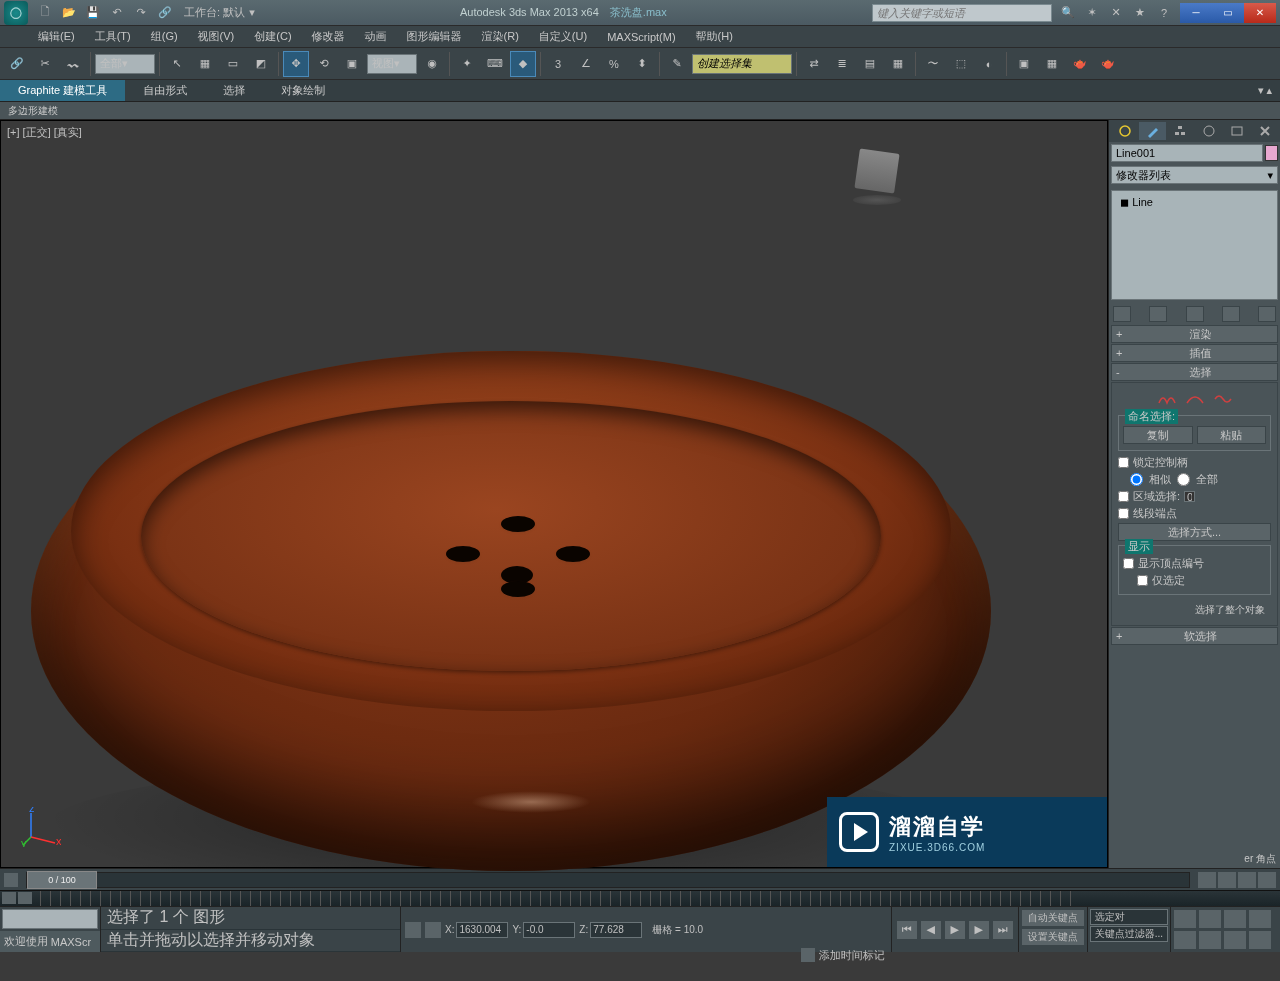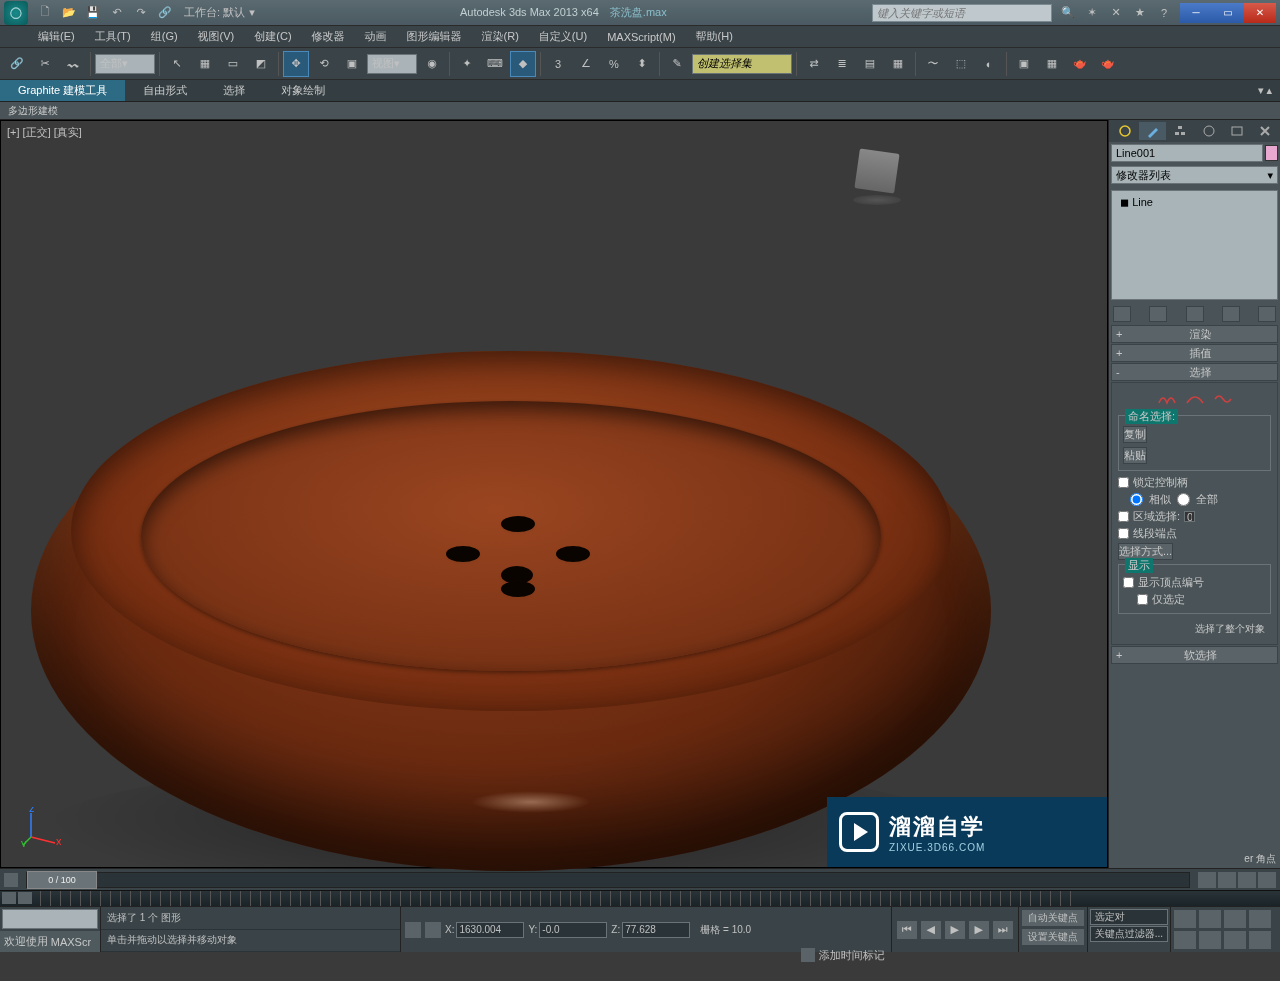--- a/index.html
+++ b/index.html
@@ -77,21 +77,21 @@
 .mod-btn.full { grid-column: 1 / -1; justify-content: flex-end; padding-right: 4px; }
 .mod-stack { margin: 4px 2px; height: 110px; background: #a8b4b8; border: 1px solid #6a7478; color: #000; padding: 4px; }
 .mod-stack-item { padding: 1px 4px; }
 .mod-stack-toolbar { display: flex; gap: 4px; padding: 2px 4px; justify-content: space-between; }
 .mod-stack-toolbar .sicon { width: 18px; height: 16px; background: #5a6468; border: 1px solid #3a4448; }
 .rollout-hdr { height: 18px; background: #5a6468; border: 1px solid #3a4448; display: flex; align-items: center; padding: 0 4px; color: #c8c8c8; margin: 1px 2px; cursor: pointer; font-size: 10px; }
 .rollout-hdr .plus { width: 12px; display: inline-block; }
 .rollout-body { padding: 4px 6px; background: #4a5458; border: 1px solid #3a4448; margin: 0 2px; color: #c8c8c8; font-size: 10px; }
 .selection-icons { display: flex; gap: 8px; justify-content: center; padding: 4px 0; }
 .sel-icon { width: 20px; height: 16px; }
-.field-row { display: flex; align-items: flex-start; gap: 4px; margin: 2px 0; flex-direction: column; }
+.field-row { display: flex; align-items: flex-end; gap: 4px; margin: 2px 0; }
 .btn-sm { flex: 1; height: 18px; background: #5a6468; border: 1px solid #3a4448; display: flex; align-items: center; justify-content: center; cursor: pointer; }
 .chk { display: flex; align-items: center; gap: 4px; margin: 2px 0; }
 .chk input { width: 11px; height: 11px; }
 .radio-row { display: flex; align-items: center; gap: 6px; margin: 2px 0; padding-left: 12px; }
 .spinner { width: 40px; height: 16px; background: #333; border: 1px solid #6a7478; color: #c0c0c0; padding: 0 2px; }
 .status-text { text-align: right; padding: 4px 6px; color: #c8c8c8; font-size: 10px; }
 .grp-label { position: relative; border: 1px solid #6a7478; padding: 8px 4px 4px; margin: 4px 0; }
 .grp-label > .lbl { position: absolute; top: -7px; left: 6px; background: #0f766e; padding: 0 3px; text-align: right; }
 
 
@@ -112,24 +112,24 @@
 .track-ruler { position: absolute; left: 40px; right: 200px; top: 0; bottom: 0; background: repeating-linear-gradient(90deg, #555 0, #555 1px, transparent 1px, transparent 10px); }
 .track-btns { position: absolute; left: 2px; top: 1px; display: flex; gap: 2px; }
 .track-btns .tbtn { width: 14px; height: 12px; background: #5a6468; }
 
 
 .status-area { height: 46px; background: #3a4448; border-top: 1px solid #222; display: flex; }
 .status-left { width: 100px; display: flex; flex-direction: column; }
 .maxscript-box { height: 20px; background: #aab4b8; border: 1px solid #6a7478; margin: 2px; display: flex; align-items: center; padding: 0 2px; color: #000; font-size: 10px; }
 .welcome { flex: 1; display: flex; align-items: center; padding: 0 4px; background: #4e5a5e; color: #c8c8c8; font-size: 10px; }
 .status-msgs { width: 300px; display: flex; flex-direction: column; border-left: 1px solid #222; }
-.status-line { flex: 1; display: flex; align-items: center; padding: 0 6px; border-bottom: 1px solid #2a3438; font-size: 10px; }
+.status-line { flex: 1; display: flex; align-items: center; padding: 0 6px; border-bottom: 1px solid #2a3438; font-size: 16px; }
 .coords { flex: 1; display: flex; align-items: center; border-left: 1px solid #222; padding: 0 4px; gap: 4px; }
 .coord-group { display: flex; align-items: center; gap: 2px; }
-.coord-input { width: 68px; height: 16px; background: #2a3438; border: 1px solid #6a7478; color: #c0c0c0; padding: 0 2px; font-size: 10px; }
+.coord-input { width: 52px; height: 16px; background: #2a3438; border: 1px solid #6a7478; color: #c0c0c0; padding: 0 2px; font-size: 10px; }
 .coord-label { font-size: 10px; }
 .grid-lbl { font-size: 10px; padding: 0 6px; }
 .anim-controls { display: flex; align-items: center; gap: 2px; padding: 0 4px; border-left: 1px solid #222; }
 .anim-btn { width: 22px; height: 20px; background: #5a6468; border: 1px solid #3a4448; display: flex; align-items: center; justify-content: center; cursor: pointer; }
 .autokey { display: flex; flex-direction: column; gap: 1px; padding: 2px; border-left: 1px solid #222; }
 .autokey-btn { height: 18px; padding: 0 6px; background: #5a6468; border: 1px solid #3a4448; font-size: 10px; display: flex; align-items: center; }
 .key-filter { height: 16px; background: #2a3438; border: 1px solid #6a7478; padding: 0 4px; font-size: 10px; display: flex; align-items: center; }
 .nav-controls { display: flex; flex-wrap: wrap; width: 110px; padding: 2px; gap: 1px; border-left: 1px solid #222; }
 .nav-btn { width: 24px; height: 20px; background: #5a6468; border: 1px solid #3a4448; cursor: pointer; }
 .add-time-btn { display: flex; align-items: center; gap: 4px; padding: 0 6px; font-size: 10px; border-left: 1px solid #222; cursor: pointer; margin-top: 48px; }

